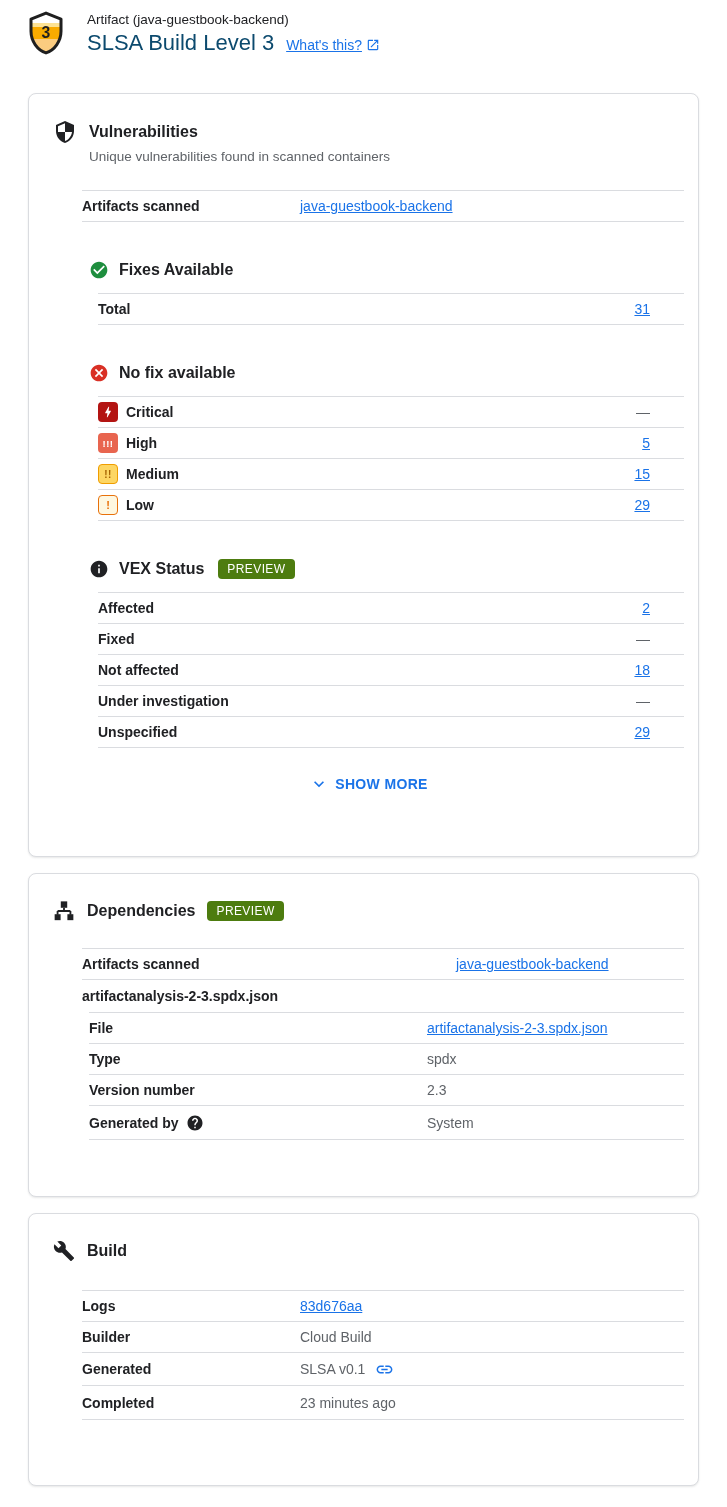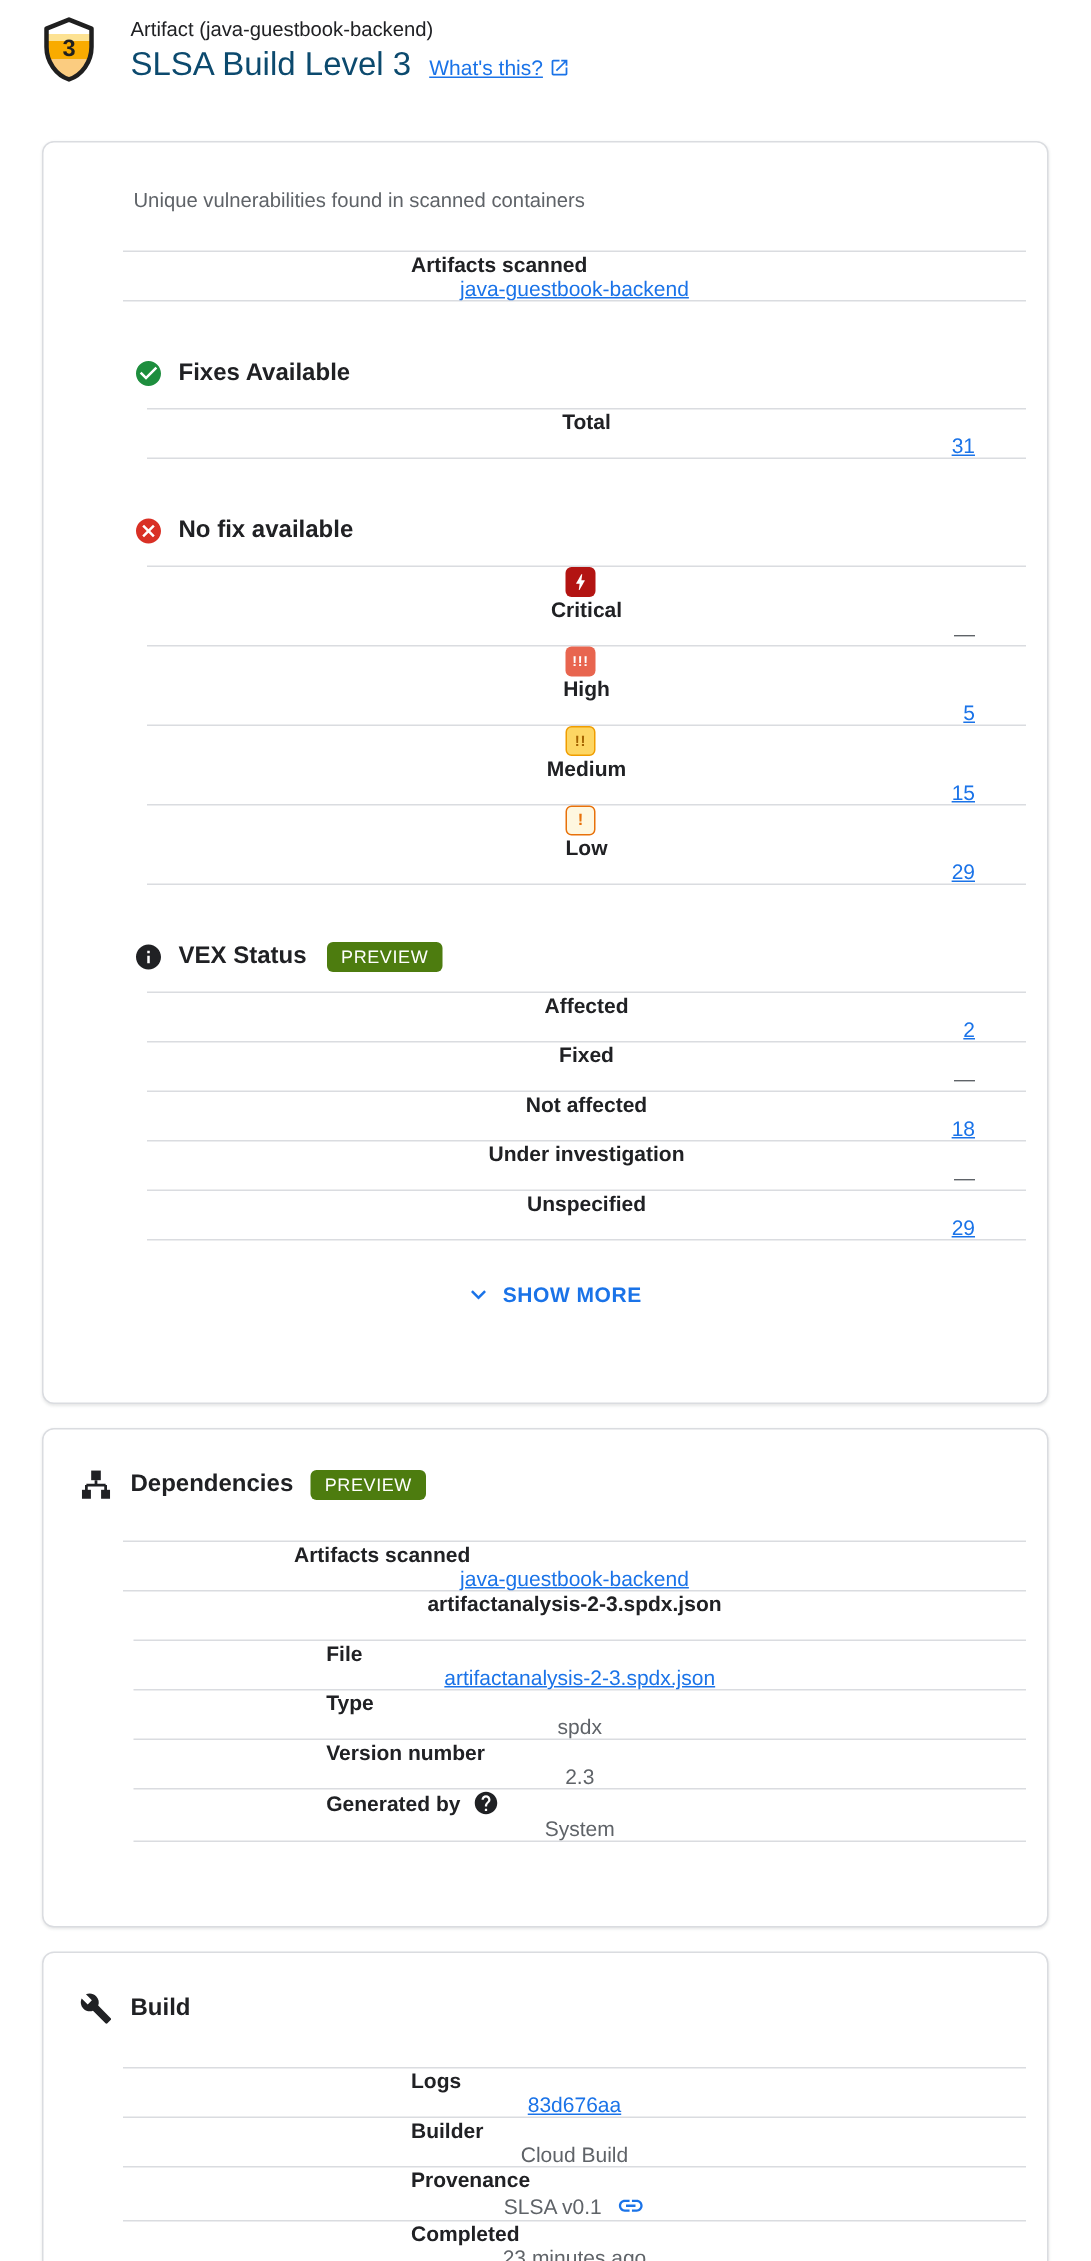--- a/index.html
+++ b/index.html
@@ -34,21 +34,21 @@
   .card-title { font-size:16px; font-weight:700; color:#202124; }
   .card-sub { font-size:13.5px; color:#5f6368; margin:5px 0 0 36px; }
 
   .preview-badge {
     background:#4d7c0f; color:#fff; font-size:12px; letter-spacing:.4px;
     padding:4px 9px; border-radius:4px; line-height:1; display:inline-block;
   }
 
   
   .tbl { margin-left:29px; border-top:1px solid #dadce0; }
-  .row { display:flex; align-items:center; min-height:31px; border-bottom:1px solid #dadce0; font-size:14px;flex-direction:column; }
+  .row { display:flex; align-items:center; min-height:31px; border-bottom:1px solid #dadce0; font-size:14px; }
   .row .lbl { font-weight:700; color:#202124; display:inline-flex; align-items:center; gap:8px; }
   .lbl-w218 .lbl { flex:none; width:218px; }
   .lbl-w374 .lbl { flex:none; width:374px; }
   .lbl-w338 .lbl { flex:none; width:338px; }
   .val-gray { color:#5f6368; }
   a.val-link { color:#1a73e8; text-decoration:underline; cursor:pointer; }
   .val-right { margin-left:auto; padding-right:34px; }
   .dash { color:#5f6368; }
   .group-row { border-bottom:none; font-weight:700; min-height:32px; }
   .indent { margin-left:36px; }
@@ -107,20 +107,26 @@
         <span>What's this?</span>
         <svg width="14" height="14" viewBox="0 0 24 24" fill="#1a73e8">
             <path d="M19 19H5V5h7V3H5c-1.11 0-2 .9-2 2v14c0 1.1.89 2 2 2h14c1.1 0 2-.9 2-2v-7h-2v7zM14 3v2h3.59l-9.83 9.83 1.41 1.41L19 6.41V10h2V3h-7z"></path>
           </svg>
       </a>
     </div>
   </div>
 </div>
 
 <div class="card">
+  <div class="card-head">
+    <svg width="24" height="24" viewBox="0 0 24 24" fill="#202124">
+        <path d="M12 1L3 5v6c0 5.55 3.84 10.74 9 12 5.16-1.26 9-6.45 9-12V5l-9-4zm0 10.99h7c-.53 4.12-3.28 7.79-7 8.94V12H5V6.3l7-3.11v8.8z"></path>
+      </svg>
+    <span class="card-title">Vulnerabilities</span>
+  </div>
   <div class="card-sub">Unique vulnerabilities found in scanned containers</div>
 
   <div class="tbl lbl-w218" style="margin-top:26px;">
     <div class="row">
       <span class="lbl">Artifacts scanned</span>
       <a class="val-link">java-guestbook-backend</a>
     </div>
   </div>
 
   <div class="section">
@@ -273,21 +279,21 @@
   <div class="tbl lbl-w218" style="margin-top:28px;">
     <div class="row">
       <span class="lbl">Logs</span>
       <a class="val-link">83d676aa</a>
     </div>
     <div class="row">
       <span class="lbl">Builder</span>
       <span class="val-gray">Cloud Build</span>
     </div>
     <div class="row" style="min-height:33px;">
-      <span class="lbl">Provenance</span>
+      <span class="lbl">Generated</span>
       <span class="prov-val">
         <span class="val-gray">SLSA v0.1</span>
         <span class="link-icon-btn">
           <svg width="19" height="19" viewBox="0 0 24 24" fill="#1a73e8">
               <path d="M3.9 12c0-1.71 1.39-3.1 3.1-3.1h4V7H7c-2.76 0-5 2.24-5 5s2.24 5 5 5h4v-1.9H7c-1.71 0-3.1-1.39-3.1-3.1zM8 13h8v-2H8v2zm9-6h-4v1.9h4c1.71 0 3.1 1.39 3.1 3.1s-1.39 3.1-3.1 3.1h-4V17h4c2.76 0 5-2.24 5-5s-2.24-5-5-5z"></path>
             </svg>
         </span>
       </span>
     </div>
     <div class="row" style="min-height:34px;">

